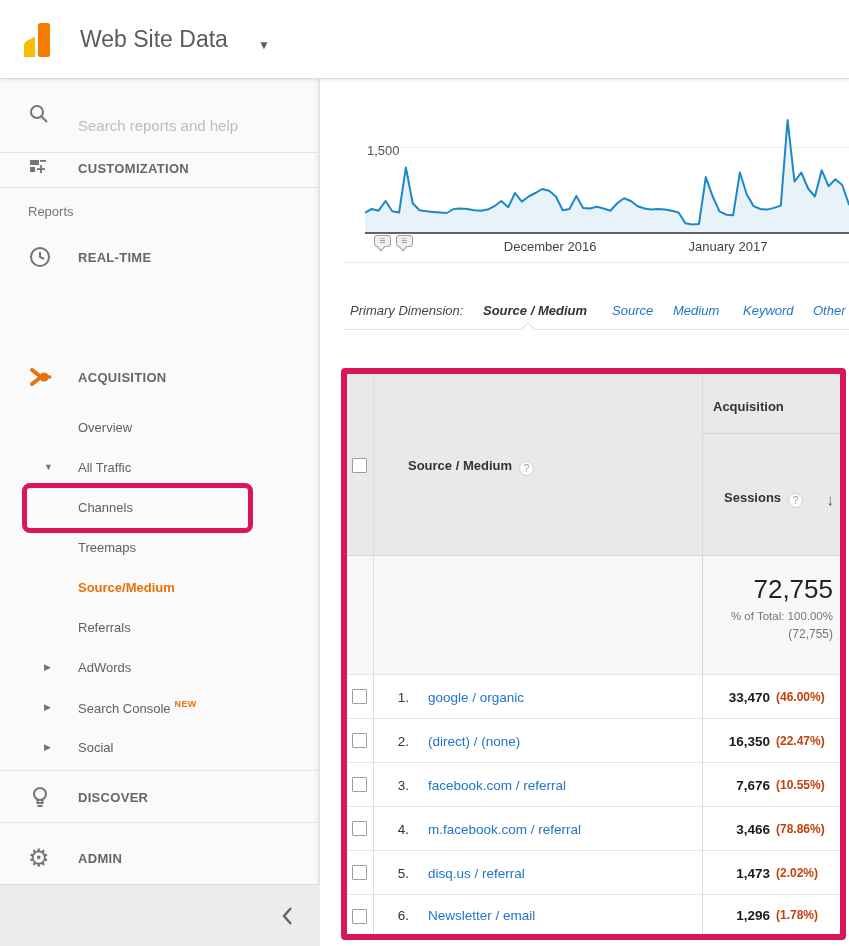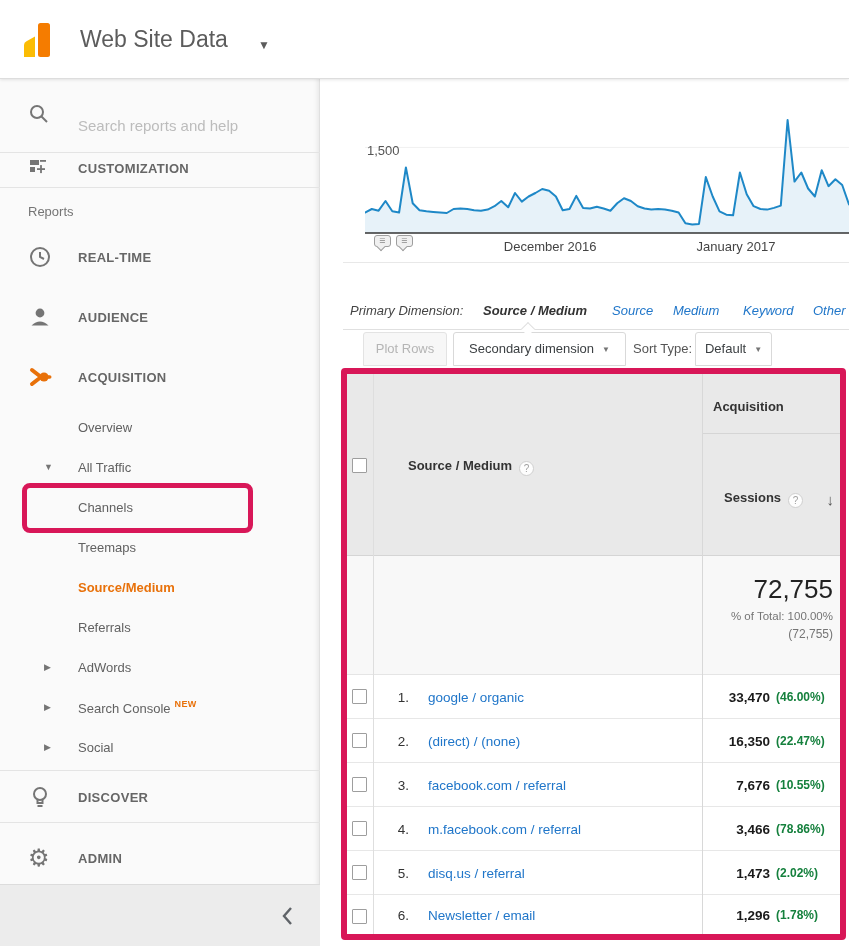--- a/index.html
+++ b/index.html
@@ -99,21 +99,21 @@
   .total-pct2 { position:absolute; right:7px; top:71px; font-size:12px; color:#757575; }
   .t-row { position:absolute; left:0; width:493px; height:44px; background:#fff; border-bottom:1px solid #e7e7e7; }
   .row-checkbox { position:absolute; left:5px; top:14px; }
   .row-index { position:absolute; left:44px; top:50%; transform:translateY(-50%); width:18px;
     text-align:right; font-size:13.5px; color:#333; }
   .row-link { position:absolute; left:81px; top:50%; transform:translateY(-50%);
     font-size:13.5px; color:#2076c9; cursor:pointer; white-space:nowrap; }
   .row-sessions { position:absolute; right:70px; top:50%; transform:translateY(-50%);
     font-size:13.5px; font-weight:bold; color:#1a1a1a; }
   .row-pct { position:absolute; left:429px; top:50%; transform:translateY(-50%);
-    font-size:12px; color:#15803d; font-weight:bold; }
+    font-size:12px; color:#c2410c; font-weight:bold; }
 </style>
 </head>
 <body>
 
 <div id="app">
 
   <div class="header">
     <div class="logo">
       <svg width="30" height="36" viewBox="0 0 30 36">
         <rect x="16" y="1" width="12" height="34" rx="2.5" fill="#f57c00"></rect>
@@ -156,29 +156,20 @@
     <div class="sb-row" style="top:161px;">
       <span class="sb-icon">
         <svg width="24" height="24" viewBox="0 0 24 24">
             <circle cx="12" cy="12" r="9" fill="none" stroke="#757575" stroke-width="2"></circle>
             <polyline points="12,7 12,12 16,14" fill="none" stroke="#757575" stroke-width="2"></polyline>
           </svg>
       </span>
       <span class="sb-label">REAL-TIME</span>
     </div>
 
-    <div class="sb-row" style="top:221px;">
-      <span class="sb-icon">
-        <svg width="24" height="24" viewBox="0 0 24 24">
-            <circle cx="12" cy="8" r="4.4" fill="#757575"></circle>
-            <path d="M3.5 20.5 Q12 12.5 20.5 20.5 Z" fill="#757575"></path>
-          </svg>
-      </span>
-      <span class="sb-label">AUDIENCE</span>
-    </div>
 
     <div class="sb-row" style="top:281px;">
       <span class="sb-icon">
         <svg width="24" height="24" viewBox="0 0 24 24">
             <path d="M4 5 L13 12 L4 19" fill="none" stroke="#e8710a" stroke-width="4" stroke-linecap="round" stroke-linejoin="round"></path>
             <circle cx="16" cy="12" r="4.6" fill="#e8710a"></circle>
             <rect x="17" y="10.2" width="6.5" height="3.6" rx="1.8" fill="#e8710a"></rect>
           </svg>
       </span>
       <span class="sb-label">ACQUISITION</span>
@@ -238,41 +229,35 @@
       <div class="y-tick">1,500</div>
       <svg id="chart-svg" width="484" height="141" viewBox="0 0 484 141">
           <line x1="0" y1="54.4" x2="484" y2="54.4" stroke="#f0f0f0" stroke-width="1"></line>
           <path d="M0,140 L0.0,119.5 L6.8,116.0 L13.6,117.7 L20.5,108.0 L27.3,118.3 L34.1,119.5 L40.9,74.4 L47.7,110.3 L54.5,117.2 L61.4,118.3 L68.2,118.9 L75.0,119.5 L81.8,120.0 L88.6,116.0 L95.4,115.5 L102.3,116.0 L109.1,117.2 L115.9,117.7 L122.7,116.6 L129.5,113.2 L136.3,108.0 L143.2,114.3 L150.0,100.0 L156.8,108.6 L163.6,103.5 L170.4,100.0 L177.2,96.0 L184.1,97.8 L190.9,103.5 L197.7,117.2 L204.5,116.0 L211.3,102.9 L218.1,114.9 L225.0,115.5 L231.8,113.7 L238.6,115.5 L245.4,117.7 L252.2,110.3 L259.0,105.2 L265.9,108.0 L272.7,113.2 L279.5,115.5 L286.3,116.6 L293.1,116.0 L299.9,116.6 L306.8,117.7 L313.6,119.5 L320.4,130.3 L327.2,131.4 L334.0,130.9 L340.8,84.1 L347.7,103.5 L354.5,118.3 L361.3,121.7 L368.1,122.3 L374.9,79.5 L381.7,101.2 L388.6,113.2 L395.4,116.0 L402.2,116.6 L409.0,114.9 L415.8,112.6 L422.6,27.0 L429.5,88.6 L436.3,79.5 L443.1,95.5 L449.9,103.5 L456.7,77.2 L463.5,93.2 L470.4,86.3 L477.2,92.0 L484.0,111.5 L484,140 Z" fill="#e7f2f9"></path>
           <polyline points="0.0,119.5 6.8,116.0 13.6,117.7 20.5,108.0 27.3,118.3 34.1,119.5 40.9,74.4 47.7,110.3 54.5,117.2 61.4,118.3 68.2,118.9 75.0,119.5 81.8,120.0 88.6,116.0 95.4,115.5 102.3,116.0 109.1,117.2 115.9,117.7 122.7,116.6 129.5,113.2 136.3,108.0 143.2,114.3 150.0,100.0 156.8,108.6 163.6,103.5 170.4,100.0 177.2,96.0 184.1,97.8 190.9,103.5 197.7,117.2 204.5,116.0 211.3,102.9 218.1,114.9 225.0,115.5 231.8,113.7 238.6,115.5 245.4,117.7 252.2,110.3 259.0,105.2 265.9,108.0 272.7,113.2 279.5,115.5 286.3,116.6 293.1,116.0 299.9,116.6 306.8,117.7 313.6,119.5 320.4,130.3 327.2,131.4 334.0,130.9 340.8,84.1 347.7,103.5 354.5,118.3 361.3,121.7 368.1,122.3 374.9,79.5 381.7,101.2 388.6,113.2 395.4,116.0 402.2,116.6 409.0,114.9 415.8,112.6 422.6,27.0 429.5,88.6 436.3,79.5 443.1,95.5 449.9,103.5 456.7,77.2 463.5,93.2 470.4,86.3 477.2,92.0 484.0,111.5" fill="none" stroke="#1e88c7" stroke-width="2" stroke-linejoin="round" stroke-linecap="round"></polyline>
           <line x1="0" y1="140" x2="484" y2="140" stroke="#333" stroke-width="1.5"></line>
         </svg>
       <div class="anno-bubble" style="left:54px;">☰</div>
       <div class="anno-bubble" style="left:76px;">☰</div>
       <div class="x-tick" id="xtick0" style="left: 223.112px; margin-left: 7px;">December 2016</div>
-      <div class="x-tick" id="xtick1" style="left: 408px; margin-left: 8px;">January 2017</div>
+      <div class="x-tick" id="xtick1" style="left: 408px;">January 2017</div>
     </div>
     <div class="chart-divider"></div>
 
     <div class="pd-row">
       <span class="pd-item pd-label" style="left:30px;">Primary Dimension:</span>
       <span class="pd-item pd-selected" style="left:163px;">Source / Medium</span>
       <span class="pd-item pd-link" style="left:292px;">Source</span>
       <span class="pd-item pd-link" style="left:353px;">Medium</span>
       <span class="pd-item pd-link" style="left:423px;">Keyword</span>
       <span class="pd-item pd-link" style="left:493px;">Other</span>
     </div>
     <div class="pd-border"></div>
     <div class="pd-notch"></div>
 
-    <div class="toolbar">
-      <div class="tb-btn disabled" style="left:43px;width:84px;">Plot Rows</div>
-      <div class="tb-btn" style="left:133px;width:173px;"><span>Secondary dimension</span><span class="tb-caret">▼</span></div>
-      <div class="tb-label" style="left:313px;">Sort Type:</div>
-      <div class="tb-btn" style="left:375px;width:77px;"><span>Default</span><span class="tb-caret">▼</span></div>
-    </div>
   </div>
 
   <div class="ga-table">
     <div class="t-header">
       <span class="checkbox hdr-checkbox"></span>
       <span class="hdr-source"><span>Source / Medium</span><span class="help-icon"></span></span>
       <div class="acq-cell">
         <span class="acq-title">Acquisition</span>
         <div class="acq-underline"></div>
         <span class="hdr-sessions"><span>Sessions</span><span class="help-icon"></span></span>

